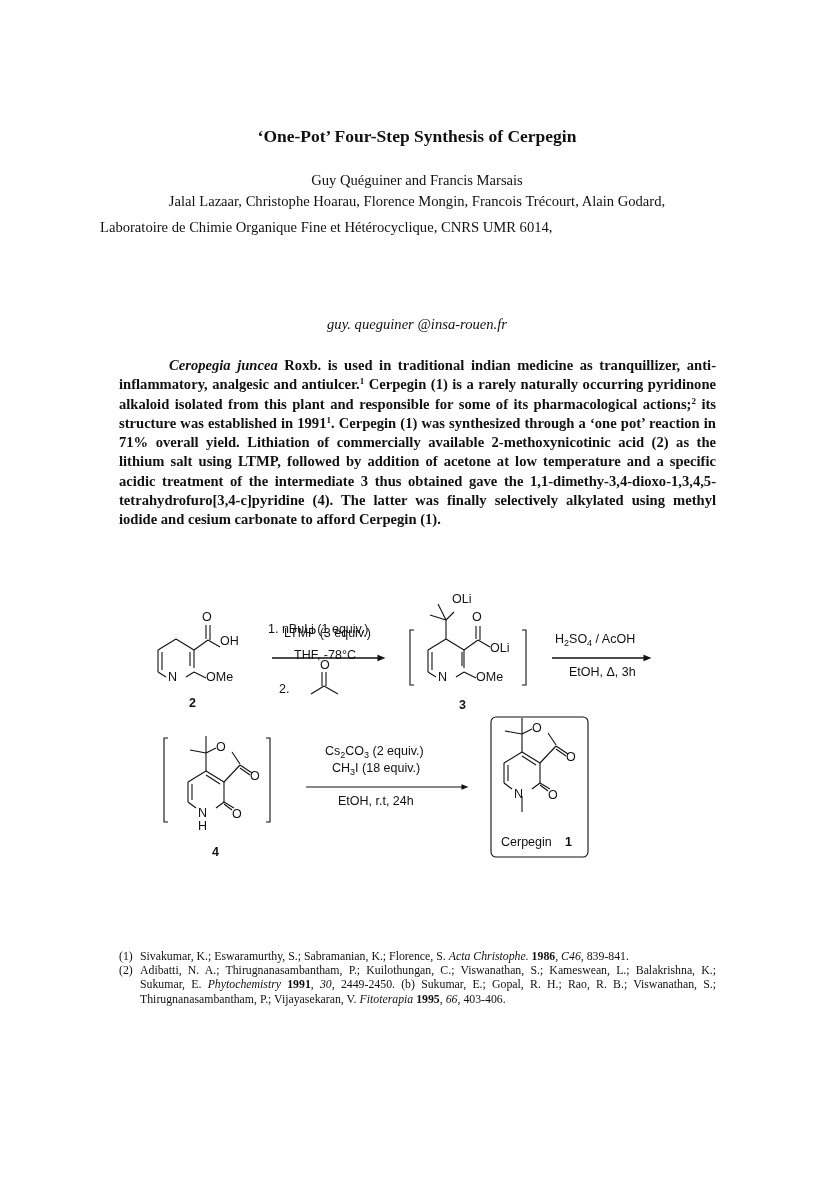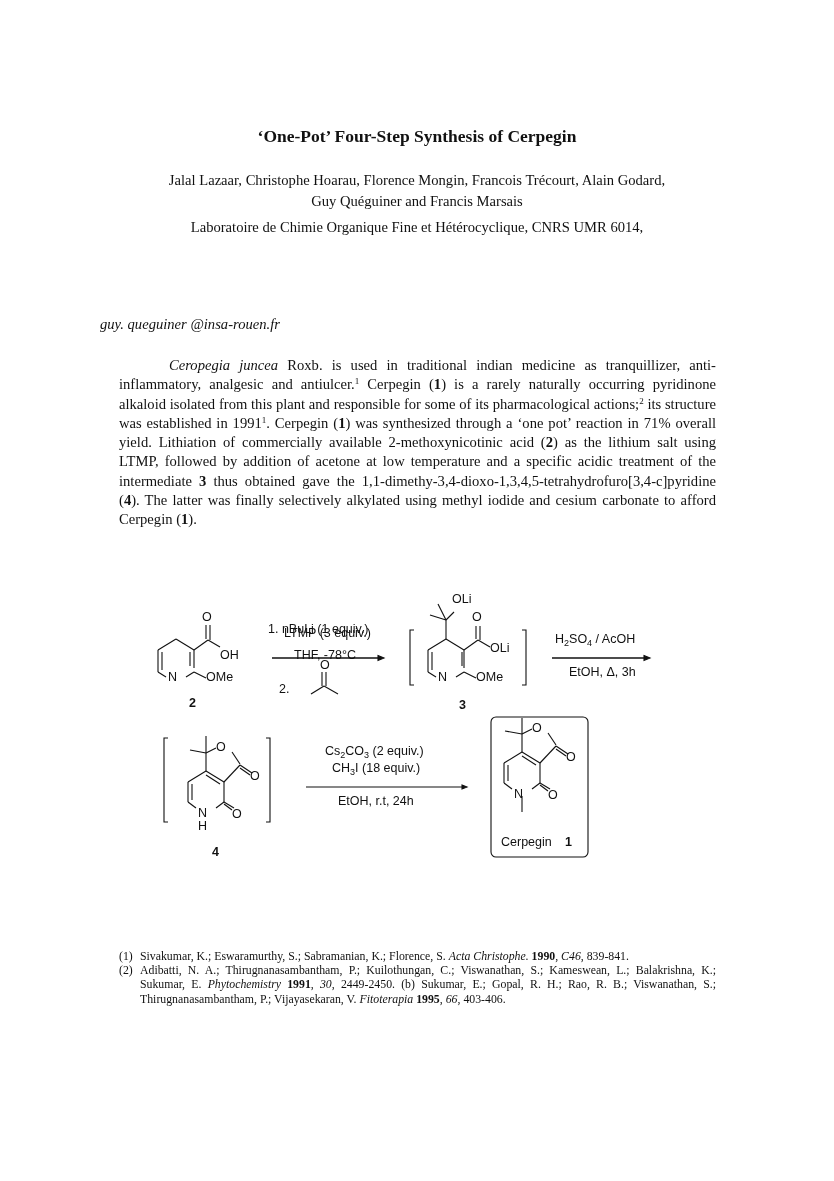--- a/index.html
+++ b/index.html
@@ -1,41 +1,41 @@
 <!DOCTYPE html>
 <html><head>
 <meta charset="utf-8">
 <style>
   html, body { margin: 0; padding: 0; background: #ffffff; }
   body { width: 834px; height: 1181px; position: relative; overflow: hidden; color: #111; }
   .serif { font-family: "Liberation Serif", "DejaVu Serif", serif; }
   .sans { font-family: "Liberation Sans", "DejaVu Sans", sans-serif; }
   .title { position: absolute; top: 126px; left: 0; width: 834px; text-align: center; font-size: 17.5px; font-weight: bold; }
   .authors { position: absolute; top: 170px; left: 100px; width: 634px; text-align: center; font-size: 14.6px; line-height: 21px; }
-  .affil { position: absolute; top: 217px; left: 100px; width: 634px; text-align: center; font-size: 14.6px; line-height: 21.5px; }
-  .email { position: absolute; top: 316px; left: 100px; width: 634px; text-align: left; font-size: 14.6px; font-style: italic; }
+  .affil { position: absolute; top: 217px; left: 100px; width: 634px; text-align: left; font-size: 14.6px; line-height: 21.5px; }
+  .email { position: absolute; top: 316px; left: 100px; width: 634px; text-align: center; font-size: 14.6px; font-style: italic; }
   .abstract { position: absolute; top: 356px; left: 119px; width: 597px; font-size: 14.6px; line-height: 19.3px; text-align: justify; }
-  .abstract p { margin: 0; text-indent: 50px; }
+  .abstract p { margin: 0; text-indent: 50px; font-weight: bold; }
   sup { font-size: 9px; line-height: 0; vertical-align: 5px; }
   .scheme { position: absolute; top: 590px; left: 0; width: 834px; height: 290px; }
   .lbl { position: absolute; font-size: 12.5px; white-space: nowrap; }
   .num { position: absolute; font-size: 12.5px; font-weight: bold; }
   .refs { position: absolute; top: 949px; left: 119px; width: 597px; font-size: 11.8px; line-height: 14.2px; text-align: justify; }
   .ref { position: relative; padding-left: 21px; margin: 0; }
   .ref .rn { position: absolute; left: 0; top: 0; }
   sub { font-size: 9px; line-height: 0; vertical-align: -3px; }
 </style>
 </head>
 <body>
 
 <div class="title serif">‘One-Pot’ Four-Step Synthesis of Cerpegin</div>
 
 <div class="authors serif">
+  <div>Guy Quéguiner and Francis Marsais</div>
   <div>Jalal Lazaar, Christophe Hoarau, Florence Mongin, Francois Trécourt, Alain Godard,</div>
-  <div>Guy Quéguiner and Francis Marsais</div>
 </div>
 
 <div class="affil serif">
   <div>Laboratoire de Chimie Organique Fine et Hétérocyclique, CNRS UMR 6014,</div>
 </div>
 
 <div class="email serif">guy. queguiner @insa-rouen.fr</div>
 
 <div class="abstract serif">
   <p><i>Ceropegia juncea</i><span> Roxb. is used in traditional indian medicine as tranquillizer, anti-inflammatory, analgesic and antiulcer.</span><sup>1</sup><span> Cerpegin (</span><b>1</b><span>) is a rarely naturally occurring pyridinone alkaloid isolated from this plant and responsible for some of its pharmacological actions;</span><sup>2</sup><span> its structure was established in 1991</span><sup>1</sup><span>. Cerpegin (</span><b>1</b><span>) was synthesized through a ‘one pot’ reaction in 71% overall yield. Lithiation of commercially available 2-methoxynicotinic acid (</span><b>2</b><span>) as the lithium salt using LTMP, followed by addition of acetone at low temperature and a specific acidic treatment of the intermediate </span><b>3</b><span> thus obtained gave the 1,1-dimethy-3,4-dioxo-1,3,4,5-tetrahydrofuro[3,4-c]pyridine (</span><b>4</b><span>). The latter was finally selectively alkylated using methyl iodide and cesium carbonate to afford Cerpegin (</span><b>1</b><span>).</span></p>
@@ -142,21 +142,21 @@
         <line x1="522" y1="144" x2="532" y2="139"></line>
         <line x1="548" y1="143" x2="556" y2="155"></line>
         <line x1="540" y1="173" x2="556" y2="156"></line>
         <line x1="556" y1="156" x2="568" y2="164"></line>
         <line x1="556" y1="159" x2="566" y2="166"></line>
       </g>
     </g>
   </svg>
 
   <span class="lbl" style="left:202px;top:20px">O</span>
-  <span class="lbl" style="left:220px;top:58px">OH</span>
+  <span class="lbl" style="left:220px;top:44px">OH</span>
   <span class="lbl" style="left:168px;top:80px">N</span>
   <span class="lbl" style="left:206px;top:80px">OMe</span>
   <span class="num" style="left:189px;top:106px">2</span>
 
   <span class="lbl" style="left:268px;top:32px">1. nBuLi (1 equiv.)</span>
   <span class="lbl" style="left:284px;top:36px">LTMP (3 equiv.)</span>
   <span class="lbl" style="left:294px;top:58px">THF, -78°C</span>
   <span class="lbl" style="left:279px;top:92px">2.</span>
   <span class="lbl" style="left:320px;top:68px">O</span>
 
@@ -183,15 +183,15 @@
 
   <span class="lbl" style="left:532px;top:131px">O</span>
   <span class="lbl" style="left:566px;top:160px">O</span>
   <span class="lbl" style="left:548px;top:198px">O</span>
   <span class="lbl" style="left:514px;top:197px">N</span>
   <span class="lbl" style="left:501px;top:245px">Cerpegin</span>
   <span class="num" style="left:565px;top:245px">1</span>
 </div>
 
 <div class="refs serif">
-  <p class="ref"><span class="rn">(1)</span><span>Sivakumar, K.; Eswaramurthy, S.; Sabramanian, K.; Florence, S. </span><i>Acta Christophe.</i> <b>1990</b>, <i>C46</i>, <span>839-841.</span></p>
+  <p class="ref"><span class="rn">(1)</span><span>Sivakumar, K.; Eswaramurthy, S.; Sabramanian, K.; Florence, S. </span><i>Acta Christophe.</i> <b>1986</b>, <i>C46</i>, <span>839-841.</span></p>
   <p class="ref"><span class="rn">(2)</span><span>Adibatti, N. A.; Thirugnanasambantham, P.; Kuilothungan, C.; Viswanathan, S.; Kameswean, L.; Balakrishna, K.; Sukumar, E. </span><i>Phytochemistry</i> <b>1991</b>, <i>30</i>, <span>2449-2450.</span><span> (b) Sukumar, E.; Gopal, R. H.; Rao, R. B.; Viswanathan, S.; Thirugnanasambantham, P.; Vijayasekaran, V. </span><i>Fitoterapia</i> <b>1995</b>, <i>66</i>, <span>403-406.</span></p>
 </div>
 
 </body></html>

